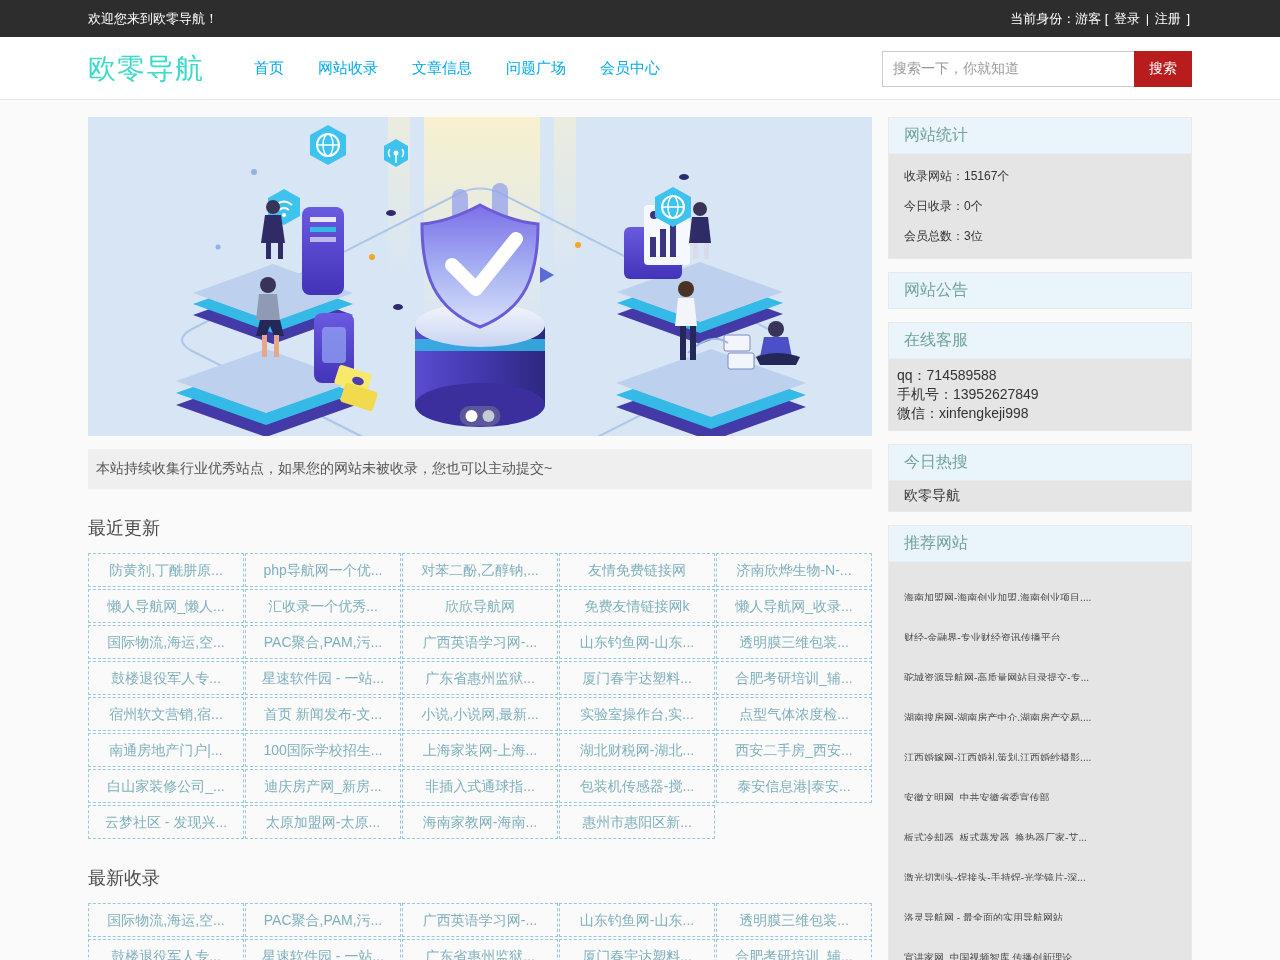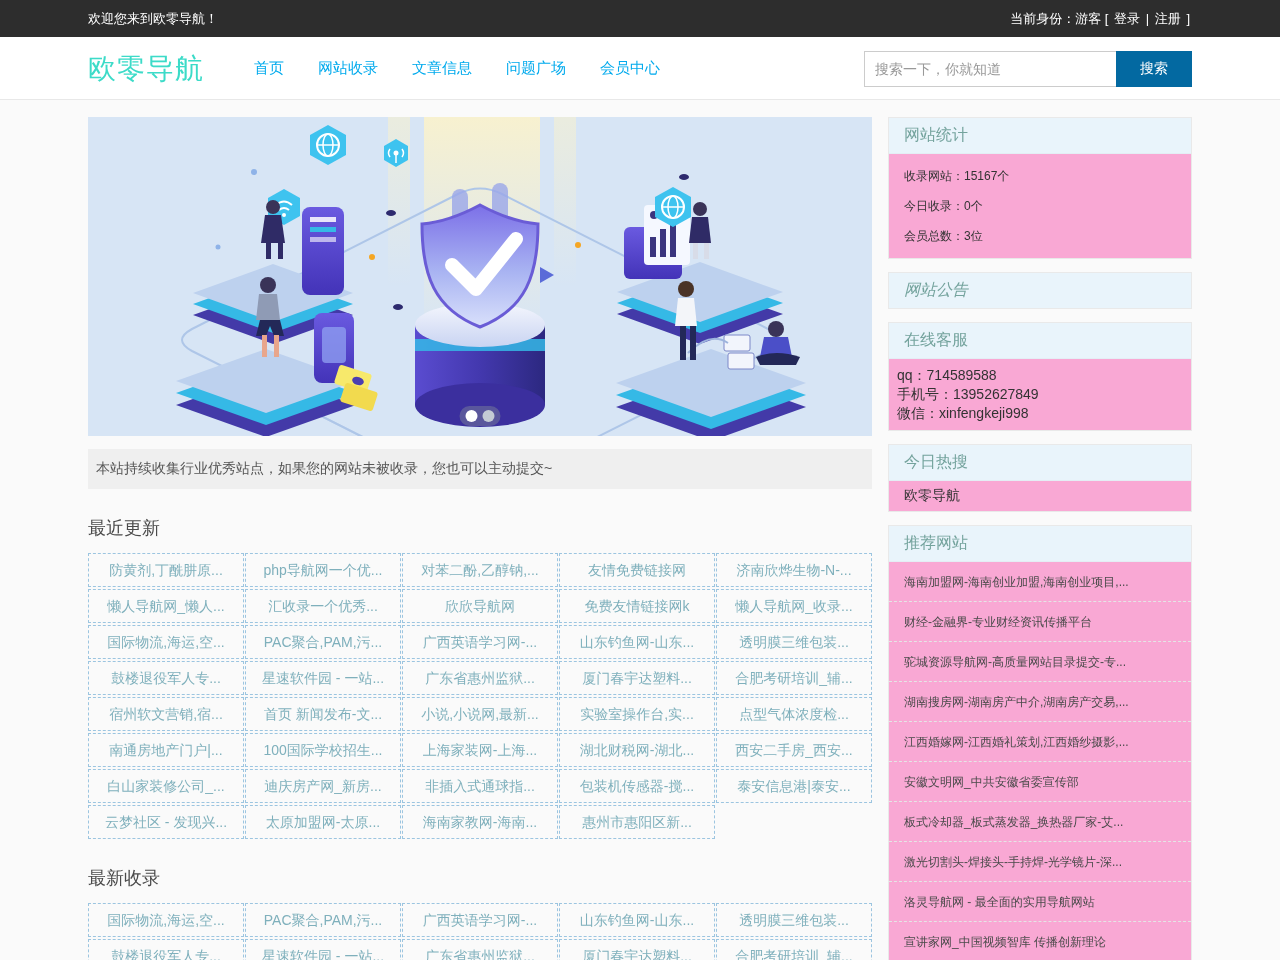--- a/index.html
+++ b/index.html
@@ -20,25 +20,25 @@
   
   .header { background: #fff; border-bottom: 1px solid #e8e8e8; height: 63px; }
   .header .container { display: flex; align-items: center; height: 63px; }
   .logo { font-size: 28px; color: #3cdbc8; letter-spacing: 1px; margin-right: 50px; }
   .nav { display: flex; gap: 34px; }
   .nav a { color: #01aaed; font-size: 15px; text-decoration: none; cursor: pointer; }
   .searchbox { margin-left: auto; display: flex; align-items: center; }
   .searchbox input {
     width: 252px; height: 36px; border: 1px solid #ccc; border-right: none;
     padding: 0 10px; font-size: 14px; color: #404040; outline: none;
-    font-family: Liberation Sans, sans-serif;
+    font-family: Liberation Serif, serif;
   }
   .searchbox input::placeholder { color: #999; }
   .searchbox button {
-    width: 76px; height: 36px; background: #0369a1; color: #fff; border: none;
+    width: 58px; height: 36px; background: #b91c1c; color: #fff; border: none;
     font-size: 14px; cursor: pointer; font-family: "Liberation Sans", "DejaVu Sans", sans-serif;
   }
 
   
   .main { display: flex; gap: 16px; margin-top: 17px; }
   .left-col { width: 784px; flex: 0 0 784px; }
   .sidebar { width: 304px; flex: 0 0 304px; }
 
   
   .hero { position: relative; width: 784px; height: 319px; background: #d7e5f5; overflow: hidden; }
@@ -57,34 +57,34 @@
   
   .section-title { margin: 27px 0 13px; font-size: 18px; color: #4a4a4a; font-weight: 500; }
   .link-grid { display: grid; grid-template-columns: repeat(5, 1fr); gap: 2px 1px; }
   .link-grid a {
     display: block; height: 34px; line-height: 32px; border: 1px dashed #9cc5e0;
     text-align: center; font-size: 14px; color: #7fb0bc; text-decoration: none;
     white-space: nowrap; overflow: hidden; padding: 0 6px; cursor: pointer;
   }
 
   
-  .card { background: #f9a8d4; border: 1px solid #e9e9e9; margin-bottom: 13px; }
+  .card { background: #e5e5e5; border: 1px solid #e9e9e9; margin-bottom: 13px; }
   .card-header {
     background: #e9f4fb; border-bottom: 1px solid #e4eef5;
     padding: 7px 15px; font-size: 16px; color: #74a39d;
   }
-  .card-header.no-body { border-bottom: none; font-style: italic; }
+  .card-header.no-body { border-bottom: none; }
   .stats-body { padding: 7px 15px; }
   .stats-body div { font-size: 12px; color: #333; line-height: 30px; }
   .service-body { padding: 7px 8px; }
   .service-body div { font-size: 14px; color: #333; line-height: 19px; }
   .hot-body div { padding: 6px 15px; font-size: 14px; color: #333; cursor: pointer; }
   .rec-list { list-style: none; }
   .rec-list li {
-    height: 40px; line-height: 40px; padding: 0 15px; font-size: 12px; color: #4a4a4a;
+    height: 40px; line-height: 40px; padding: 16px 15px; font-size: 10px; color: #4a4a4a;
     border-bottom: 1px dashed #e5e5e5; white-space: nowrap; overflow: hidden; cursor: pointer;
   }
   .rec-list li:last-child { border-bottom: none; }
 </style>
 </head>
 <body>
 
 <div class="topbar">
   <div class="container">
     <span>欢迎您来到欧零导航！</span>

